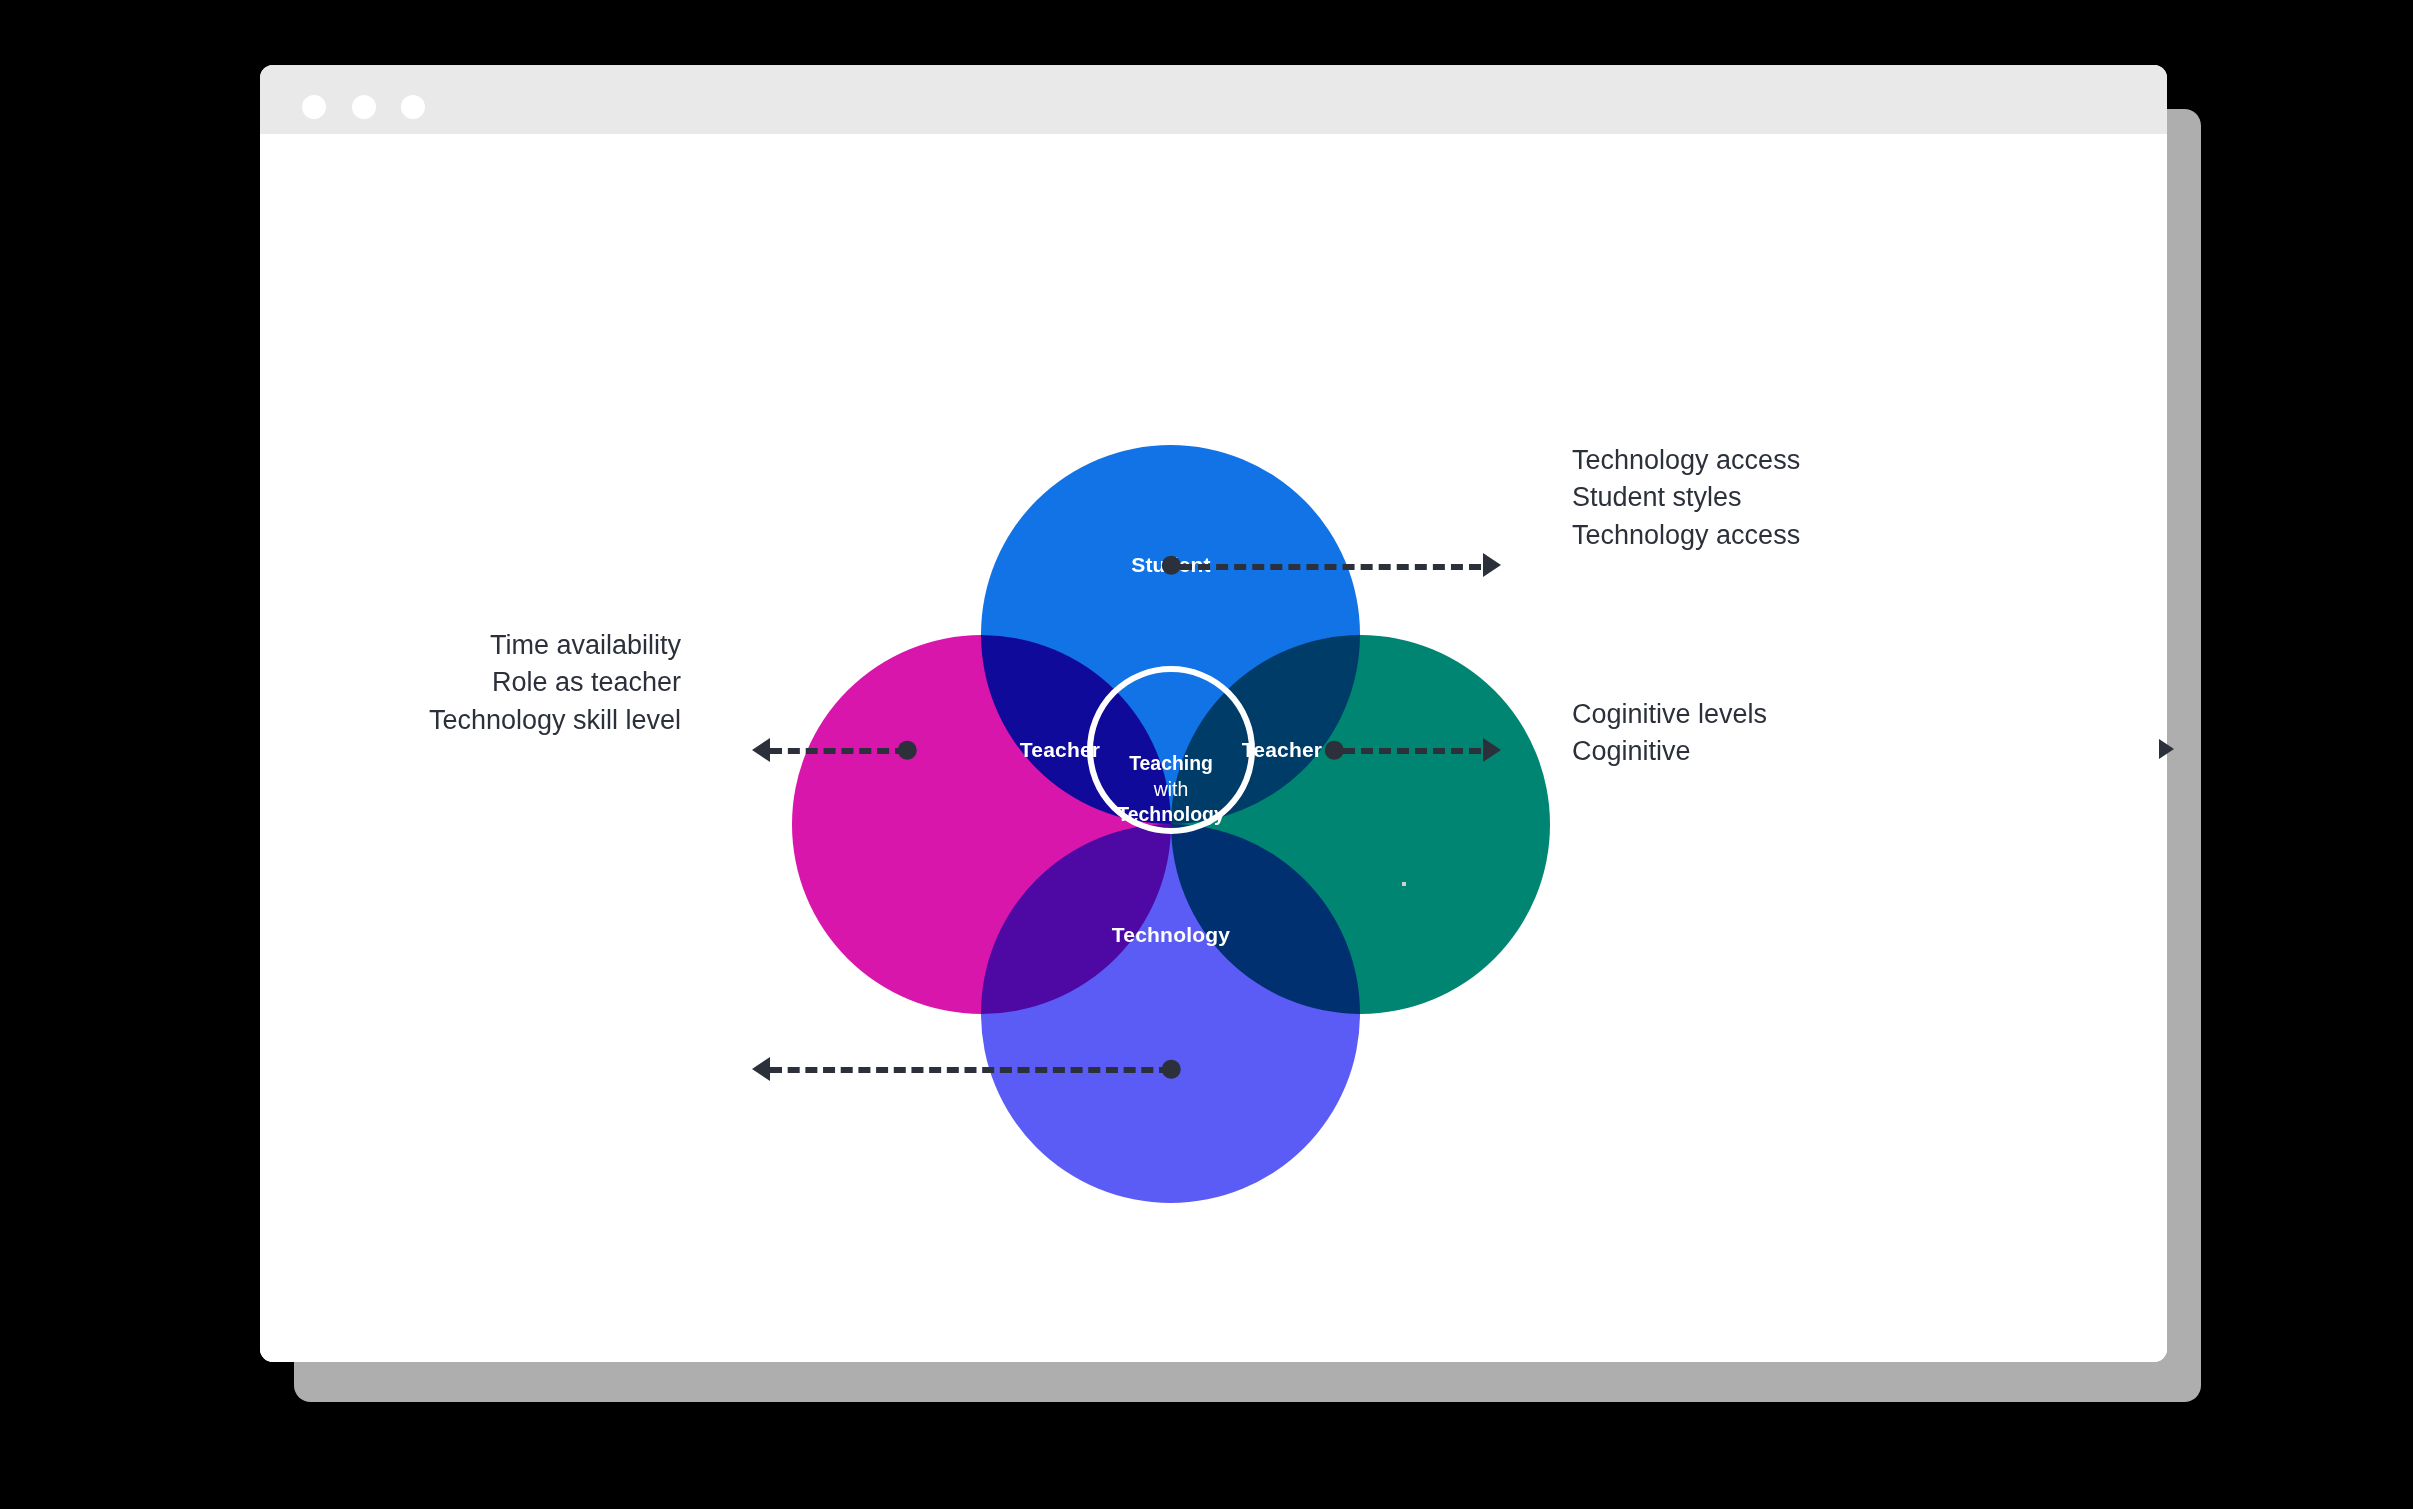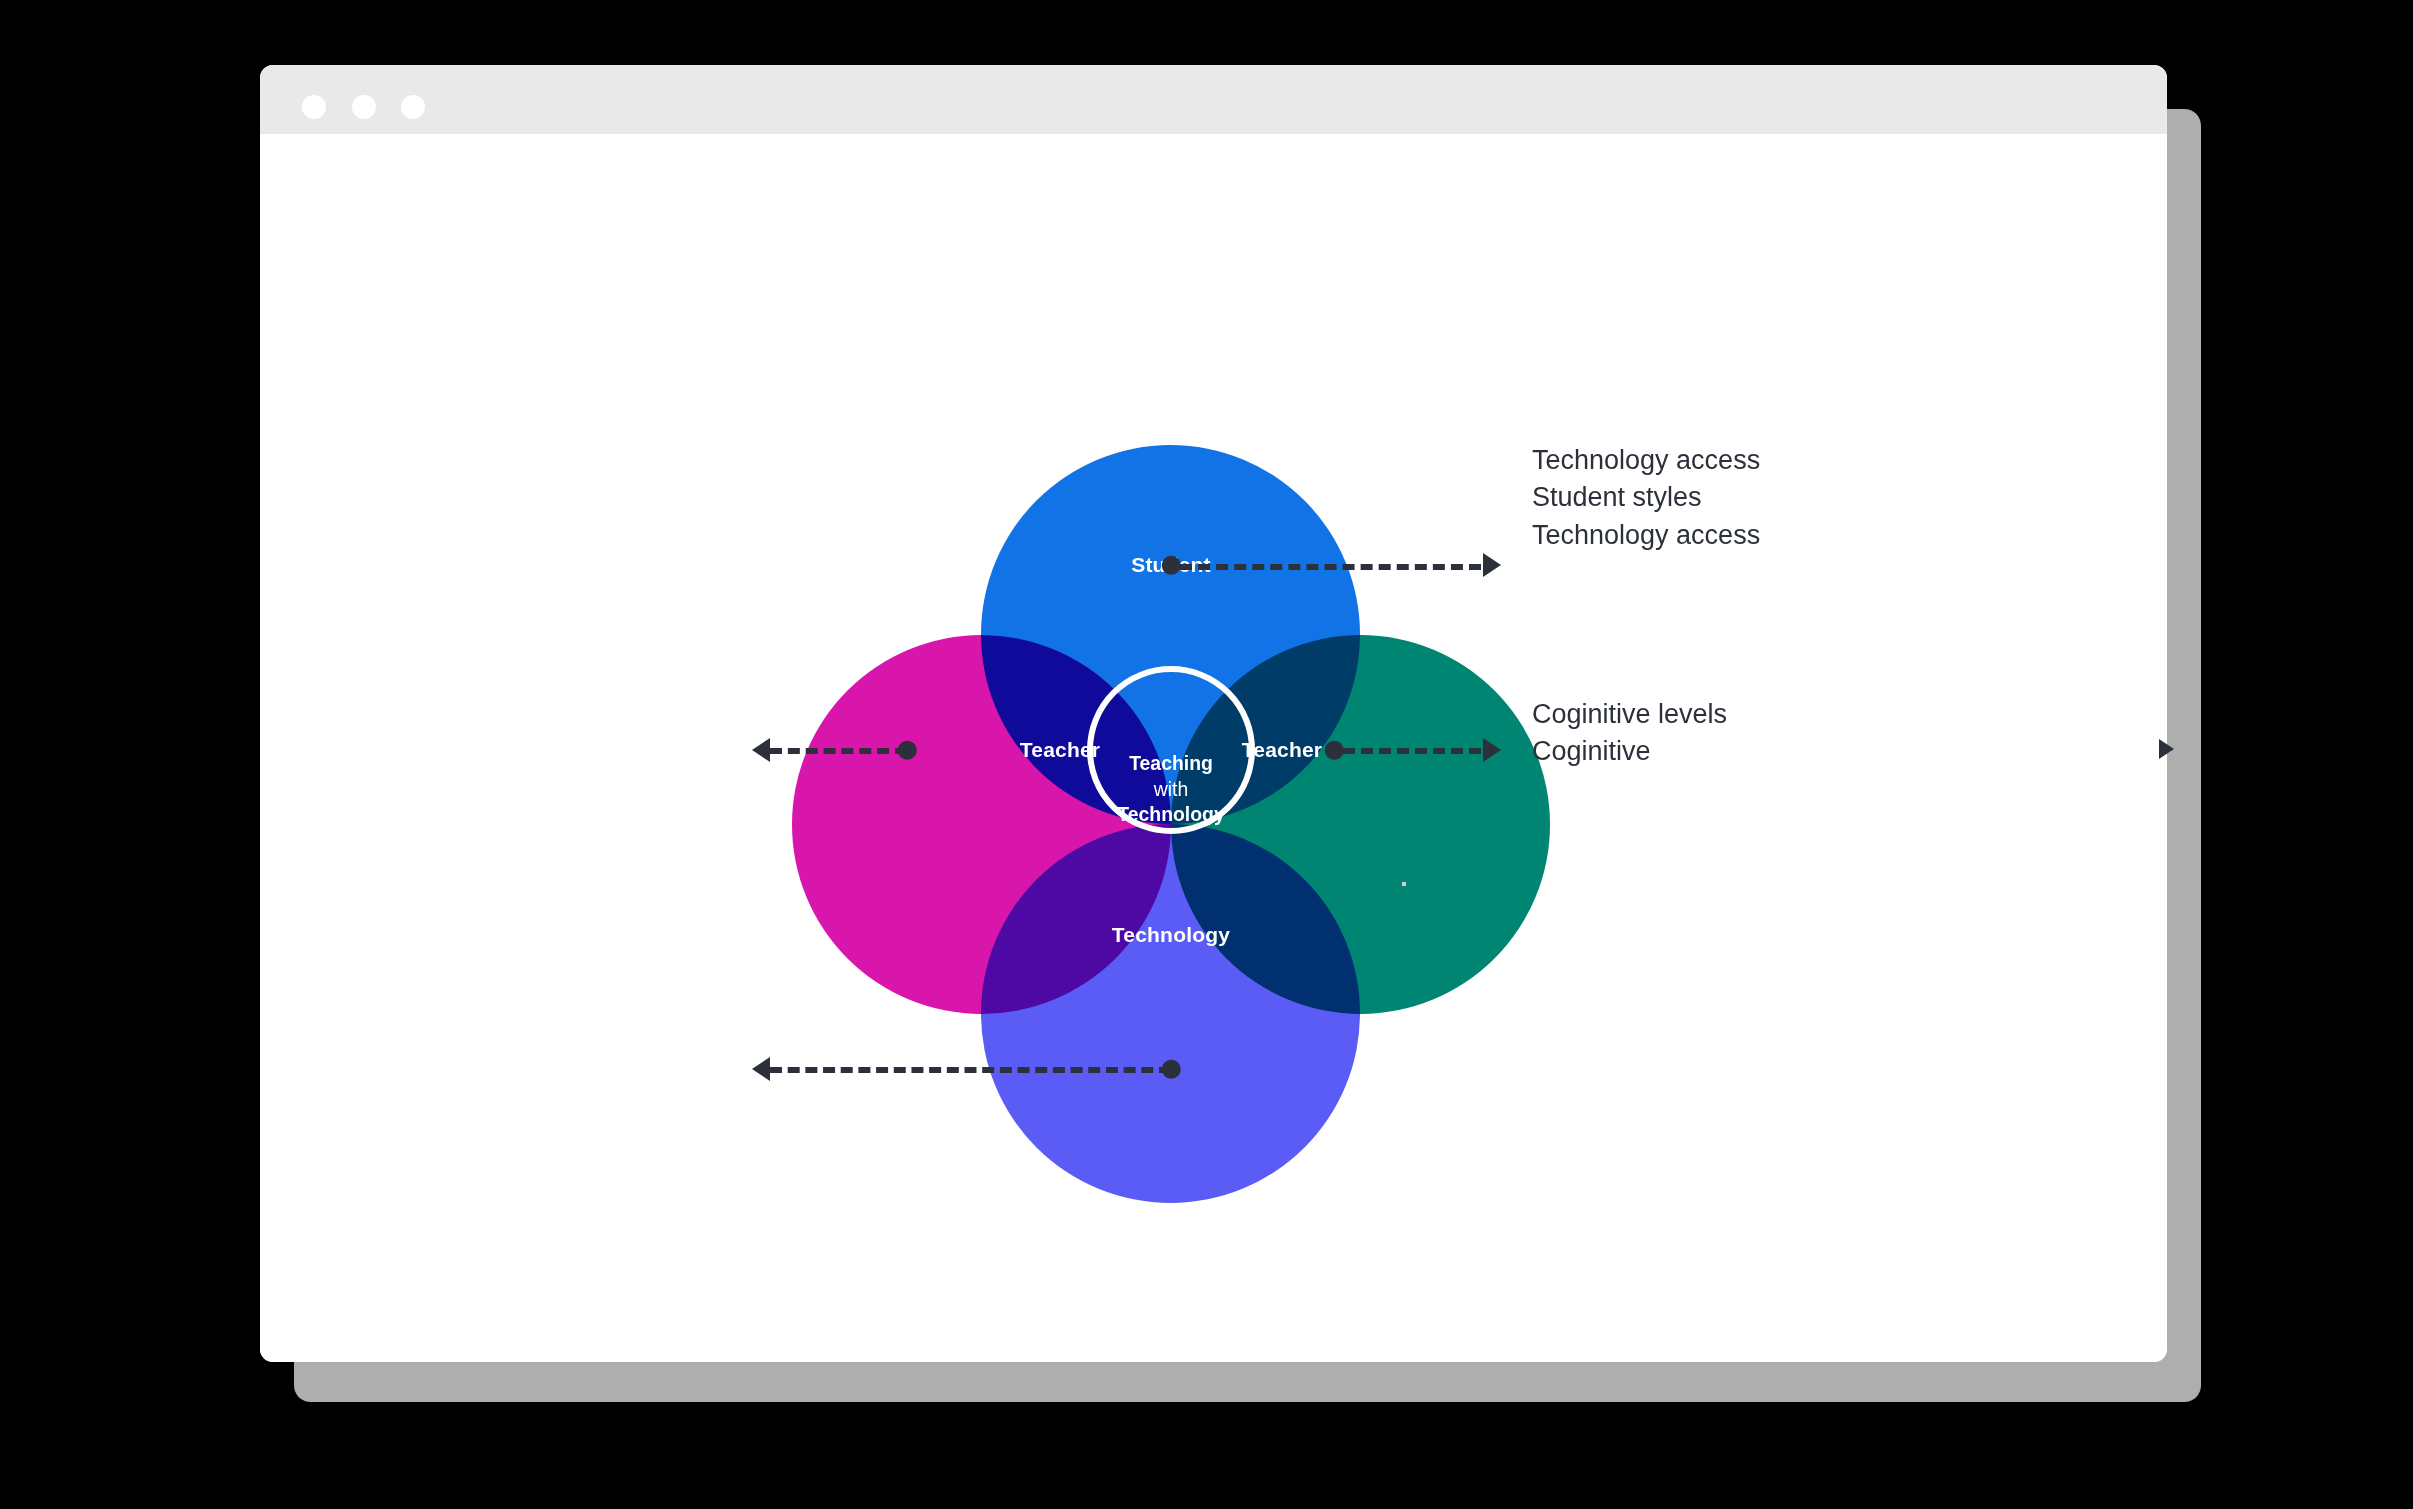--- a/index.html
+++ b/index.html
@@ -169,20 +169,21 @@
     border-bottom: 12px solid transparent;
     border-right: 18.5px solid #2b303a;
   }
 
   
   .note {
     position: absolute;
     z-index: 32;
     display: flex;
     align-items: flex-end;
+    gap: 40px;
   }
   .note .bar { width: 6.5px; border-radius: 0.9px; flex: none; }
   .note .txt {
     font-size: 27px;
     color: #2b303a;
     line-height: 1.38;
     white-space: nowrap;
   }
   .note.right .txt { padding-left: 18.5px; text-align: left; }
   .note.left  .txt { padding-right: 18.5px; text-align: right; }
@@ -275,20 +276,28 @@
         </div>
 
         <div class="note right" style="left:1247px; top:562px;">
           <div class="bar" style="background:#008573;"></div>
           <div class="txt">
             <div>Coginitive levels</div>
             <div>Coginitive</div>
           </div>
         </div>
 
+        <div class="note left" style="left:218px; top:493px; width:268px; justify-content:flex-end;">
+          <div class="txt">
+            <div>Time availability</div>
+            <div>Role as teacher</div>
+            <div>Technology skill level</div>
+          </div>
+          <div class="bar" style="background:#d916ab;"></div>
+        </div>
 
         <div class="note left" style="left:218px; top:842px; width:268px; justify-content:flex-end;">
           <div class="bar" style="background:#5b5bf5;"></div>
         </div>
 
       </div>
     </div>
   </div>
 
   <div class="edge-caret" style="left:2159px; top:739px;"></div>

